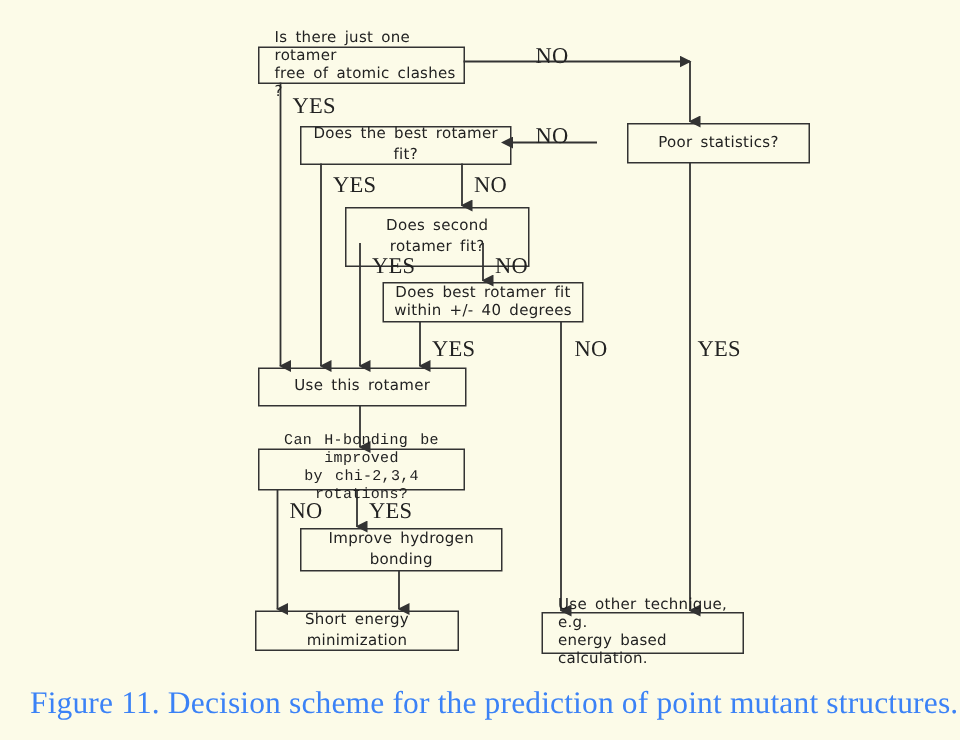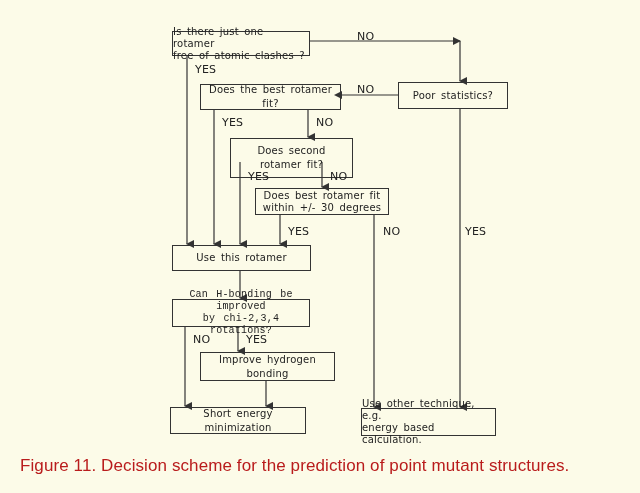--- a/index.html
+++ b/index.html
@@ -17,31 +17,32 @@
       box-sizing: border-box;
       display: flex; align-items: center; justify-content: center;
       text-align: center;
       font-size: 10px; line-height: 14px;
       letter-spacing: 0.2px;
       word-spacing: 2px;
       color: #222;
       padding: 0 4px;
       white-space: pre-line;
     }
-    .box.left-text { justify-content: flex-start; text-align: left; padding-left: 0; }
+    .box.left-text { justify-content: flex-start; text-align: left; padding-left: 10px; }
     .lbl {
       position: absolute;
-      font-size: 11px;
+      font-size: 15px;
       color: #222;
       letter-spacing: 0.2px;
+      font-family: Liberation Serif, serif;
     }
     .caption {
       position: absolute; left: 20px; top: 456px;
-      font-family: Liberation Sans, sans-serif;
-      font-size: 17px; color: #b91c1c;
+      font-family: Liberation Serif, serif;
+      font-size: 21px; color: #3b82f6;
       letter-spacing: 0.1px;
     }
   </style>
 </head>
 <body>
 
 <svg id="diagram" viewBox="0 0 640 493" xmlns="http://www.w3.org/2000/svg">
   <defs>
     <marker id="arr" markerWidth="8" markerHeight="8" refX="4" refY="7" orient="auto-start-reverse" markerUnits="userSpaceOnUse">
       <path d="M0,0 L8,0 L4,8 Z" fill="#333"></path>
@@ -81,25 +82,25 @@
     <path d="M185,326 L185,406" marker-end="url(#arr)"></path>
 
     <path d="M238,326 L238,351" marker-end="url(#arr)"></path>
 
     <path d="M266,380 L266,406" marker-end="url(#arr)"></path>
   </g>
 </svg>
 
 <div class="box left-text" style="left:172px;top:31px;width:138px;height:25px;font-size:10px;line-height:12px;">Is there just one rotamer
 free of atomic clashes ?</div>
-<div class="box" style="left:398px;top:82px;width:110px;height:27px;text-align:right;">Poor   statistics?</div>
+<div class="box" style="left:418px;top:82px;width:122px;height:27px;text-align:right;">Poor   statistics?</div>
 <div class="box" style="left:200px;top:84px;width:141px;height:26px;">Does the best rotamer fit?</div>
 <div class="box" style="left:230px;top:138px;width:123px;height:40px;">Does second rotamer fit?</div>
 <div class="box" style="left:255px;top:188px;width:134px;height:27px;font-size:10px;line-height:12px;">Does best rotamer fit
-within +/- 30 degrees</div>
+within +/- 40 degrees</div>
 <div class="box" style="left:172px;top:245px;width:139px;height:26px;">Use this rotamer</div>
 <div class="box" style="left:172px;top:299px;width:138px;height:28px;font-size:10px;line-height:12px;font-family:Liberation Mono, monospace;">Can H-bonding be improved
 by chi-2,3,4 rotations?</div>
 <div class="box" style="left:200px;top:352px;width:135px;height:29px;">Improve hydrogen bonding</div>
 <div class="box" style="left:170px;top:407px;width:136px;height:27px;">Short energy minimization</div>
 <div class="box left-text" style="left:361px;top:408px;width:135px;height:28px;font-size:10px;line-height:12px;">Use other technique, e.g.
 energy based calculation.</div>
 
 <span class="lbl" style="left:357px;top:30px;">NO</span>
 <span class="lbl" style="left:195px;top:63px;">YES</span>

